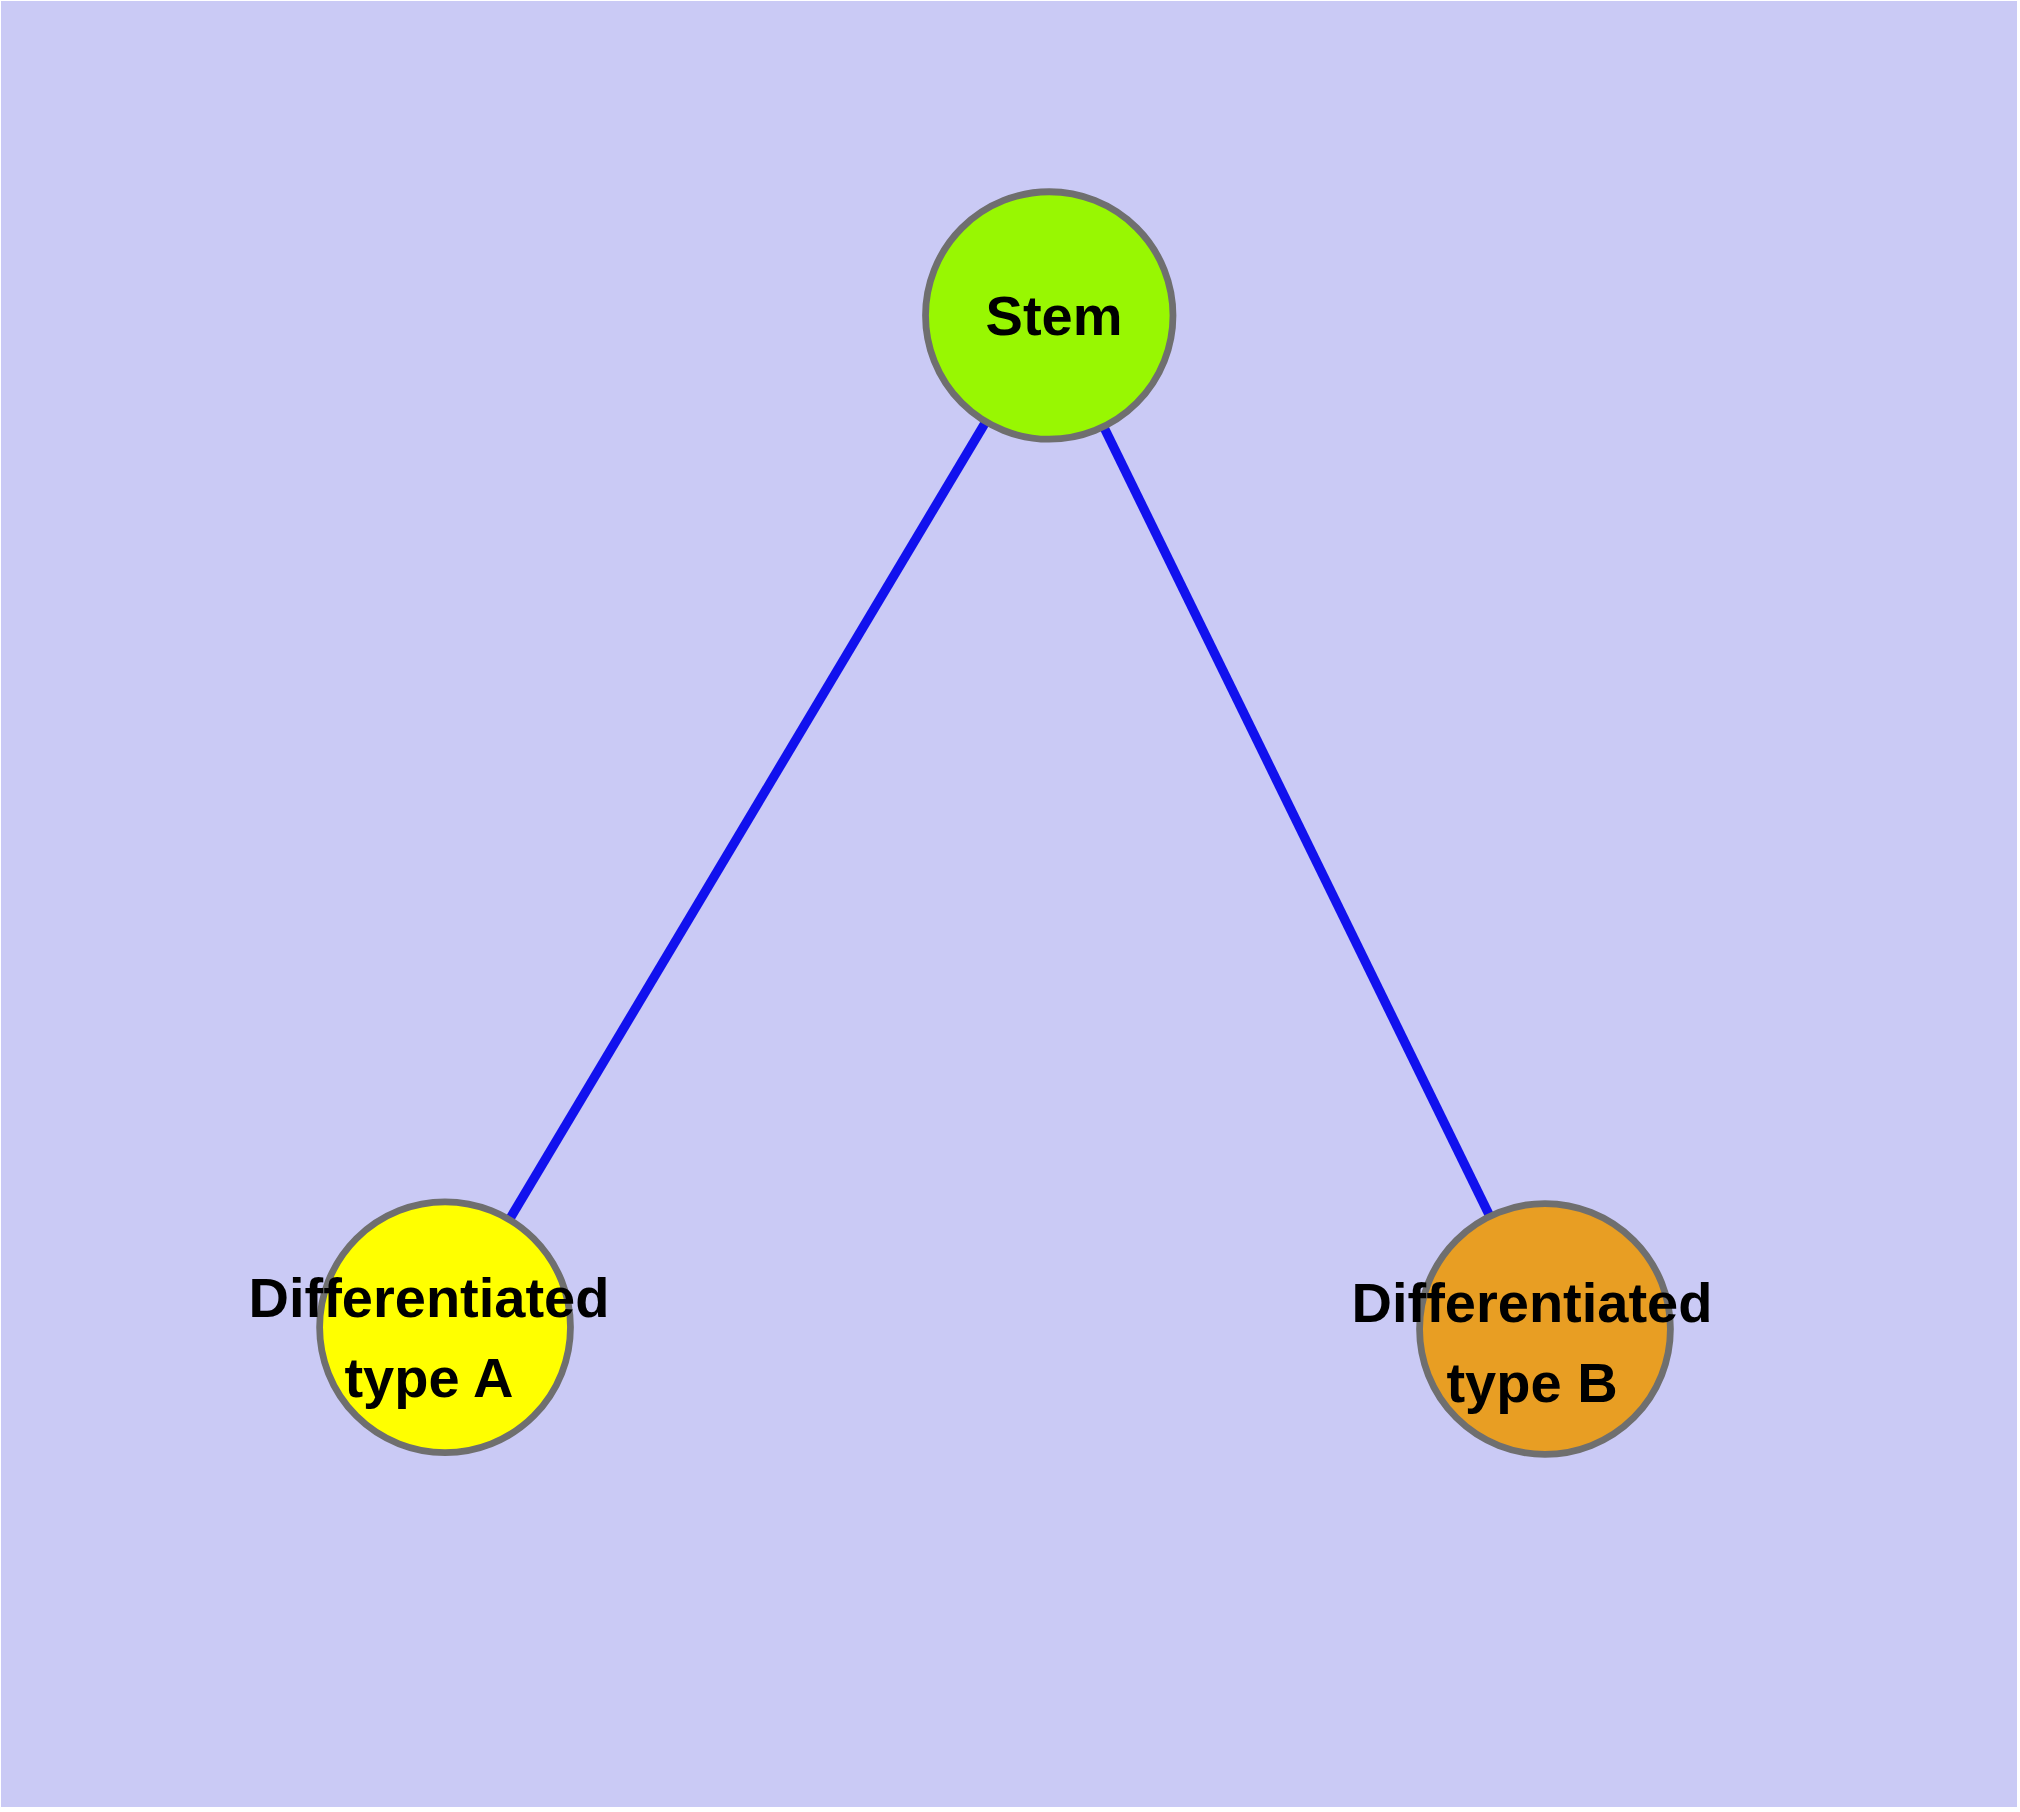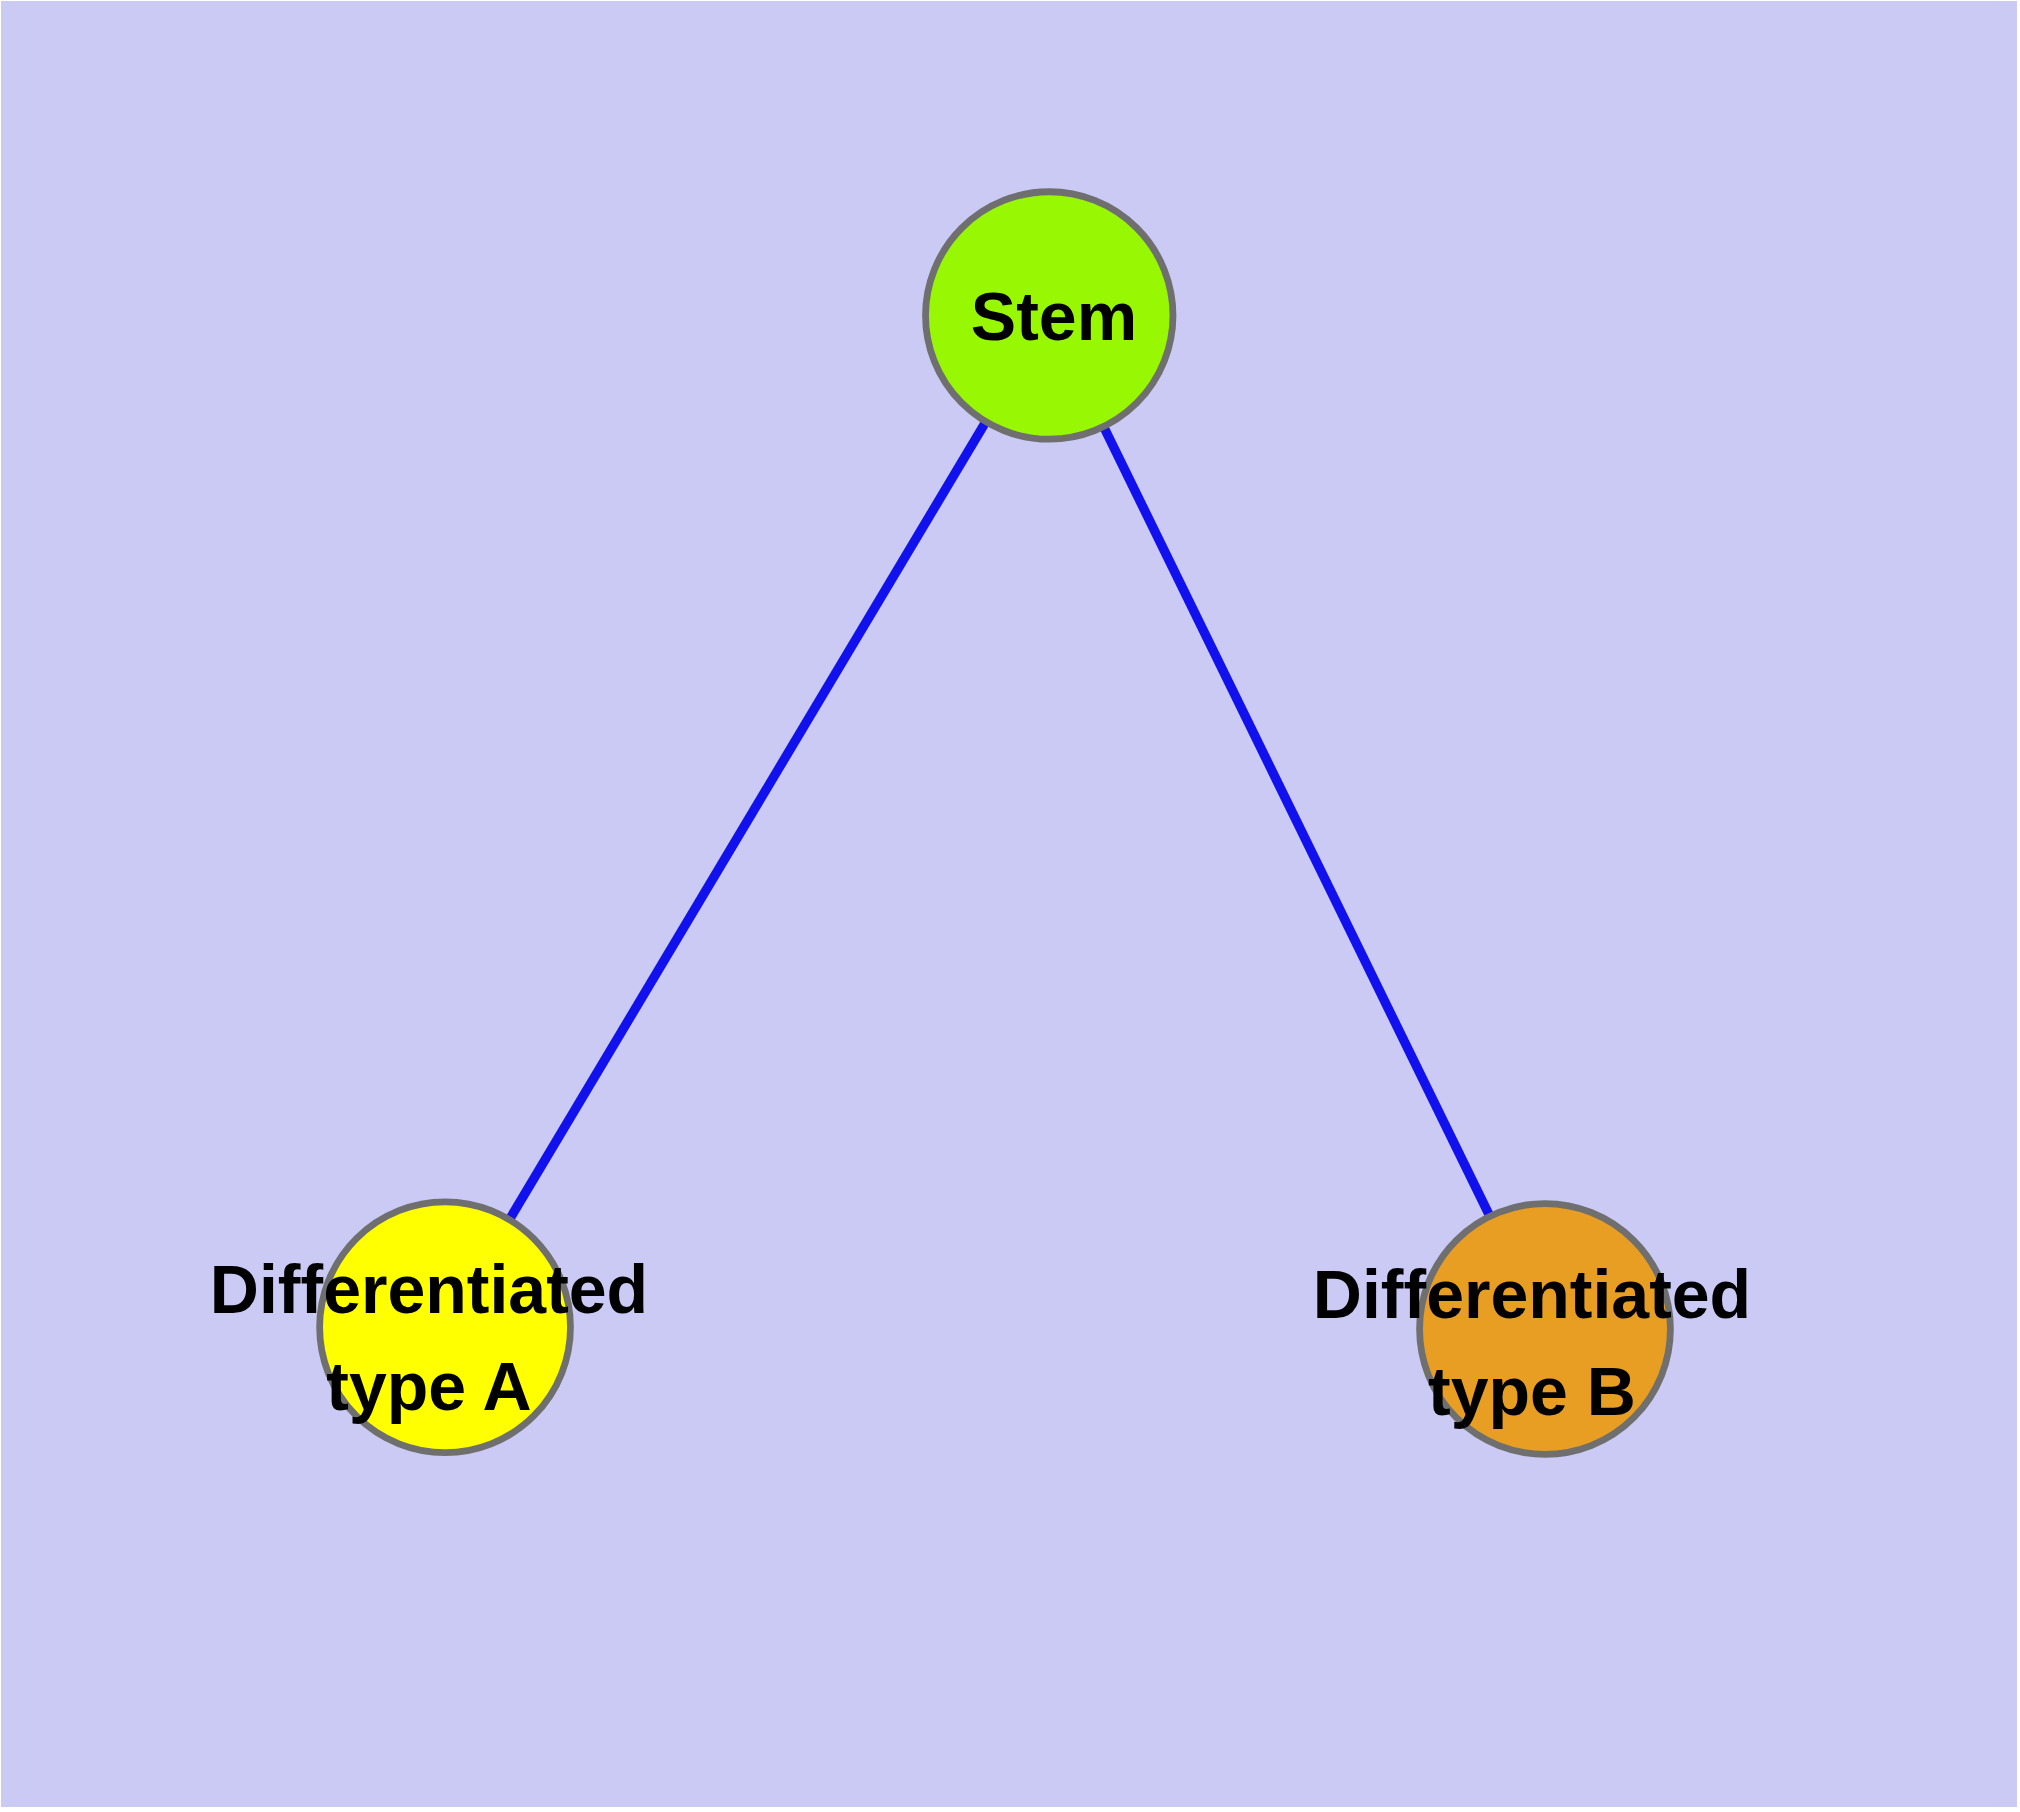--- a/index.html
+++ b/index.html
@@ -24,21 +24,21 @@
     left: 0;
     top: 0;
     width: 100%;
     height: 100%;
     display: block;
   }
   .node-label {
     position: absolute;
     transform: translate(-50%, -50%);
     color: #000000;
-    font-size: 68px;
+    font-size: 56px;
     font-weight: bold;
     line-height: 1.42;
     text-align: center;
     white-space: pre-line;
     width: 763px;
     pointer-events: none;
   }
   .label-stem   { left: 1053px; top: 315px;  }
   .label-type-a { left: 428px;  top: 1337px; }
   .label-type-b { left: 1531px; top: 1342px; }

